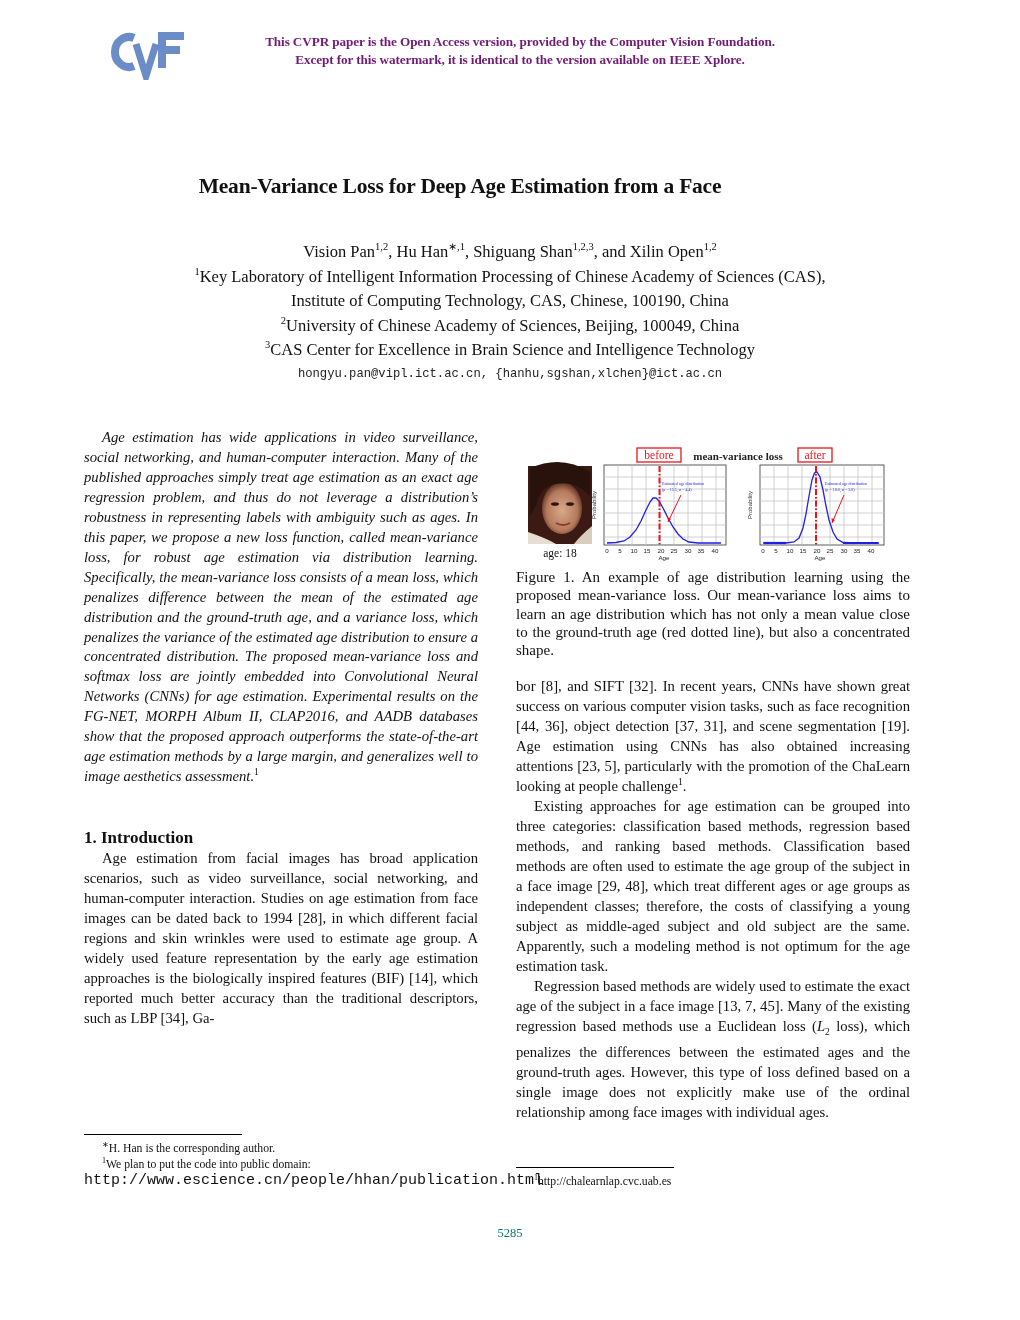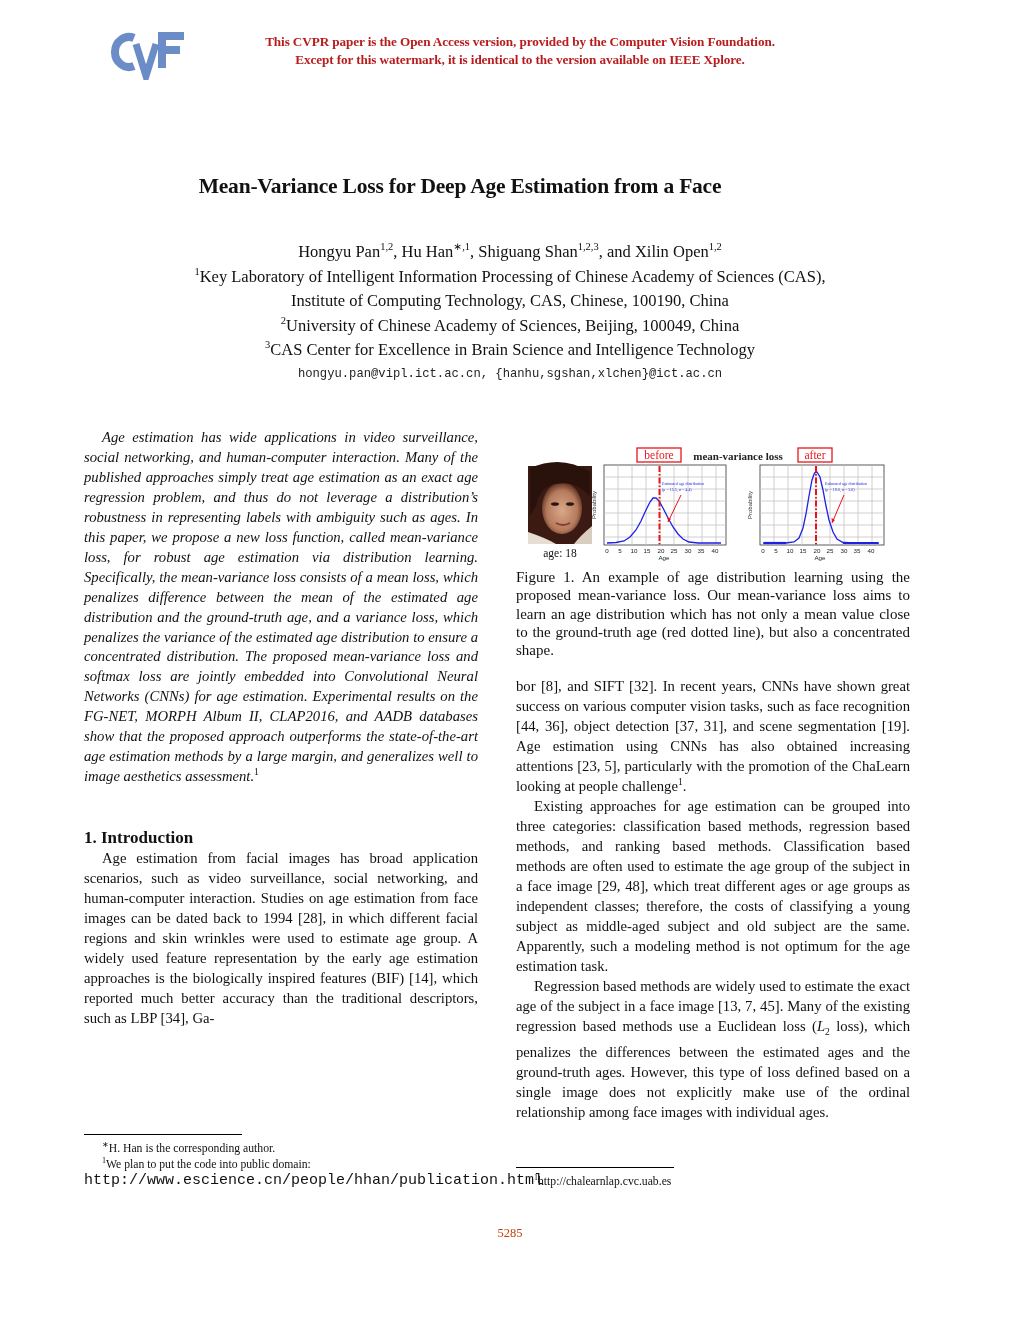--- a/index.html
+++ b/index.html
@@ -1,21 +1,21 @@
 <!DOCTYPE html>
 <html><head>
 <meta charset="utf-8">
 <style>
   * { margin:0; padding:0; box-sizing:border-box; }
   html, body { width:1020px; height:1320px; background:#ffffff; overflow:hidden; }
   body { position:relative; font-family:"Liberation Serif", serif; color:#111; }
 
   .cvf-logo { position:absolute; left:110px; top:28px; width:78px; height:52px; }
   .watermark { position:absolute; left:200px; top:33px; width:640px; text-align:center;
-    font-family:"Liberation Serif", serif; font-size:13.2px; line-height:18px; color:#b91c1c; font-weight:bold; letter-spacing:-0.1px; }
+    font-family:"Liberation Serif", serif; font-size:13.2px; line-height:18px; color:#701a75; font-weight:bold; letter-spacing:-0.1px; }
 
   .title { position:absolute; left:0; width:920px; top:174px; text-align:center;
     font-size:21.5px; font-weight:bold; letter-spacing:-0.2px; }
   .authors { position:absolute; left:0; width:1020px; top:240px; text-align:center; font-size:16.5px; line-height:24.5px; }
   .authors sup { font-size:10.5px; vertical-align:7px; line-height:0; }
   .emails { font-family:"Liberation Mono", monospace; font-size:12.2px; color:#222; line-height:22px; }
 
   .col-left { position:absolute; left:84px; top:428px; width:394px; }
   .col-right { position:absolute; left:516px; top:446px; width:394px; }
 
@@ -30,41 +30,41 @@
   .fn { font-size:11.7px; line-height:16px; text-indent:18px; }
   .fn sup { font-size:8px; vertical-align:5px; line-height:0; }
   .mono { font-family:"Liberation Mono", monospace; font-size:15px; }
 
   .figure { position:relative; width:394px; height:120px; }
   .fig-caption { font-size:15px; line-height:18.3px; text-align:justify; margin-top:2px; }
 
   .right-body { position:absolute; left:516px; top:676px; width:394px; }
   .fn-right { position:absolute; left:516px; top:1167px; width:394px; }
 
-  .page-num { position:absolute; left:0; width:1020px; top:1226px; text-align:center; font-size:12.5px; color:#c2410c; }
+  .page-num { position:absolute; left:0; width:1020px; top:1226px; text-align:center; font-size:12.5px; color:#0f766e; }
 </style>
 </head>
 <body>
 
 <svg class="cvf-logo" viewBox="0 0 78 52">
   <path d="M24 10 A14 15 0 1 0 24 38" fill="none" stroke="#6b8cc7" stroke-width="8"></path>
   <path d="M26 16 L36 48 L46 16" fill="none" stroke="#6b8cc7" stroke-width="7"></path>
   <path d="M52 4 L52 40 M52 8 L74 8 M52 22 L70 22" fill="none" stroke="#6b8cc7" stroke-width="8"></path>
 </svg>
 
 <div class="watermark">
   <div>This CVPR paper is the Open Access version, provided by the Computer Vision Foundation.</div>
   <div>Except for this watermark, it is identical to the version available on IEEE Xplore.</div>
 </div>
 
 <div class="title">Mean-Variance Loss for Deep Age Estimation from a Face</div>
 
 <div class="authors">
   <div>
-    <span>Hongyu Pan</span><sup>1,2</sup><span>, </span><span>Hu Han</span><sup>∗,1</sup><span>, </span><span>Shiguang Shan</span><sup>1,2,3</sup><span>, and </span><span>Xilin Open</span><sup>1,2</sup>
+    <span>Vision Pan</span><sup>1,2</sup><span>, </span><span>Hu Han</span><sup>∗,1</sup><span>, </span><span>Shiguang Shan</span><sup>1,2,3</sup><span>, and </span><span>Xilin Open</span><sup>1,2</sup>
   </div>
   <div><sup>1</sup><span>Key Laboratory of Intelligent Information Processing of Chinese Academy of Sciences (CAS),</span></div>
   <div><span>Institute of Computing Technology, CAS, Chinese, 100190, China</span></div>
   <div><sup>2</sup><span>University of Chinese Academy of Sciences, Beijing, 100049, China</span></div>
   <div><sup>3</sup><span>CAS Center for Excellence in Brain Science and Intelligence Technology</span></div>
   <div class="emails">hongyu.pan@vipl.ict.ac.cn, {hanhu,sgshan,xlchen}@ict.ac.cn</div>
 </div>
 
 <div class="col-left">
   <div class="abstract"><span>Age estimation has wide applications in video surveillance, social networking, and human-computer interaction. Many of the published approaches simply treat age estimation as an exact age regression problem, and thus do not leverage a distribution’s robustness in representing labels with ambiguity such as ages. In this paper, we propose a new loss function, called mean-variance loss, for robust age estimation via distribution learning. Specifically, the mean-variance loss consists of a mean loss, which penalizes difference between the mean of the estimated age distribution and the ground-truth age, and a variance loss, which penalizes the variance of the estimated age distribution to ensure a concentrated distribution. The proposed mean-variance loss and softmax loss are jointly embedded into Convolutional Neural Networks (CNNs) for age estimation. Experimental results on the FG-NET, MORPH Album II, CLAP2016, and AADB databases show that the proposed approach outperforms the state-of-the-art age estimation methods by a large margin, and generalizes well to image aesthetics assessment.</span><sup>1</sup></div>

